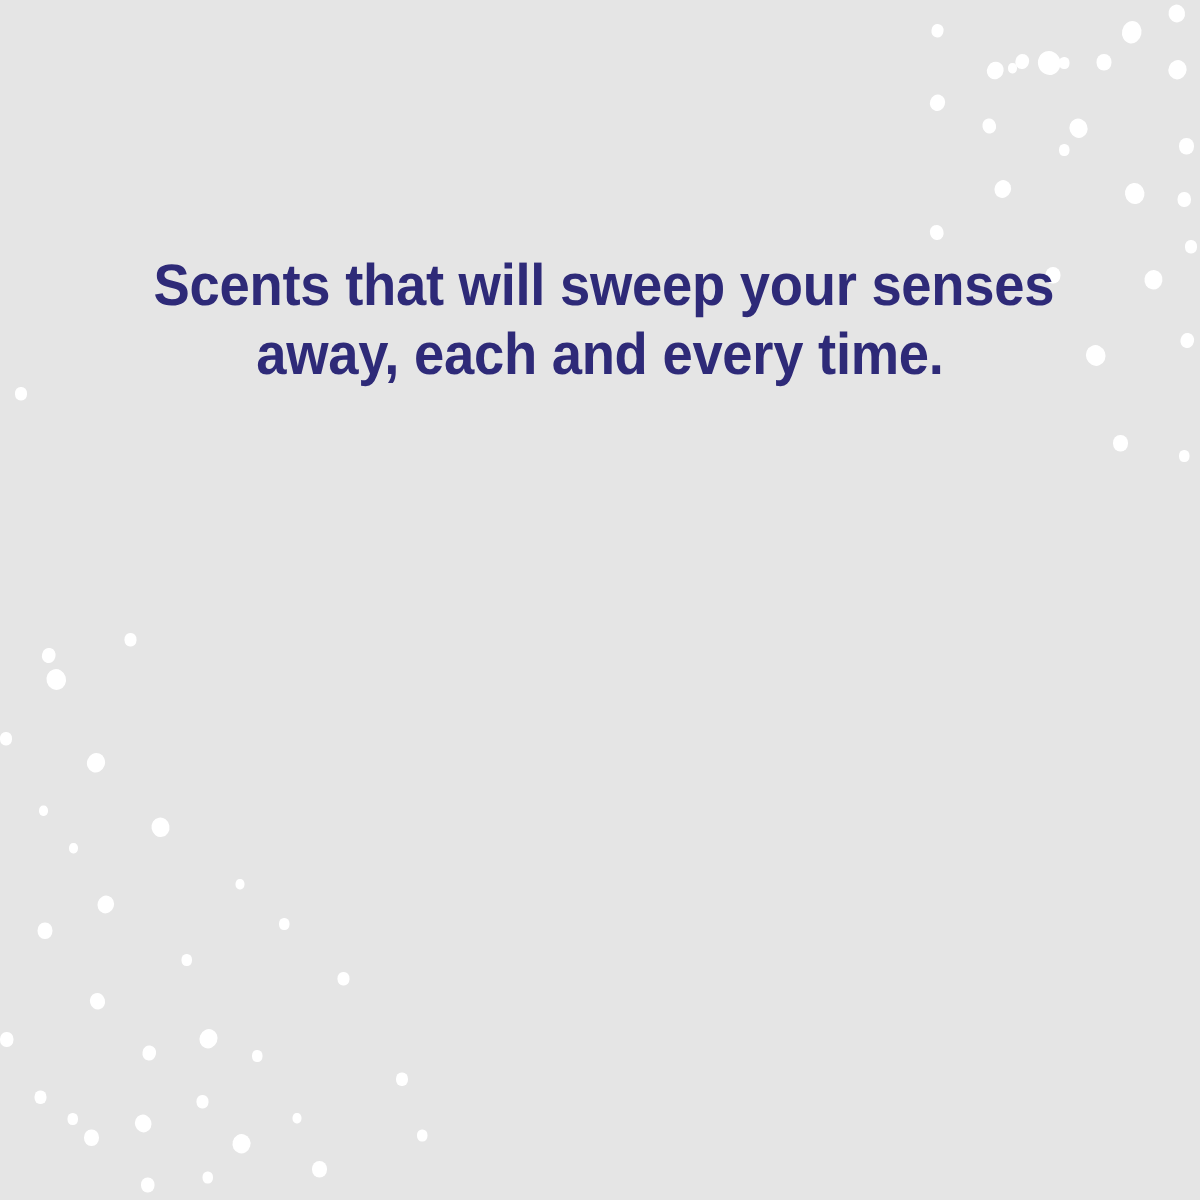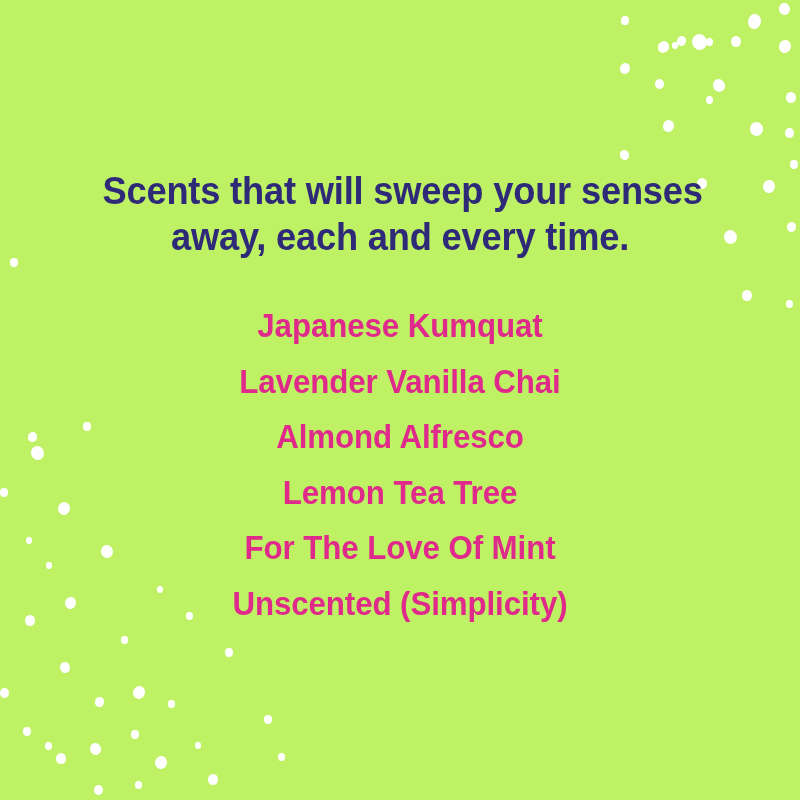--- a/index.html
+++ b/index.html
@@ -78,21 +78,21 @@
     font-size: 34px;
     line-height: 55.5px;
     letter-spacing: -0.1px;
     white-space: nowrap;
     transform: scaleX(0.92);
   }
 </style>
 </head>
 <body>
 
-<div id="poster" style="background: #bef264; text-decoration: underline;">
+<div id="poster" style="background: #e5e5e5; text-decoration: underline;">
 
   <div id="dot-layer">
       <span class="dot" style="left: 748px; top: 14px; width: 13px; height: 15px; background: rgb(255, 255, 255); border-radius: 52%; transform: rotate(12deg);"></span>
       <span class="dot" style="left: 692px; top: 34px; width: 15px; height: 16px; background: rgb(255, 255, 255); border-radius: 55%; transform: rotate(-18deg);"></span>
       <span class="dot" style="left: 779px; top: 40px; width: 12px; height: 13px; background: rgb(255, 255, 255); border-radius: 50%; transform: rotate(25deg);"></span>
       <span class="dot" style="left: 731px; top: 36px; width: 10px; height: 11px; background: rgb(255, 255, 255); border-radius: 48%;"></span>
       <span class="dot" style="left: 621px; top: 16px; width: 8px; height: 9px; background: rgb(255, 255, 255); border-radius: 46%; transform: rotate(8deg);"></span>
       <span class="dot" style="left: 706px; top: 38px; width: 7px; height: 8px; background: rgb(255, 255, 255); border-radius: 46%;"></span>
       <span class="dot" style="left: 779px; top: 3px; width: 11px; height: 12px; background: rgb(255, 255, 255); border-radius: 50%; transform: rotate(-10deg);"></span>
       <span class="dot" style="left: 672px; top: 42px; width: 6px; height: 7px; background: rgb(255, 255, 255); border-radius: 45%;"></span>
@@ -148,23 +148,15 @@
       <span class="dot" style="left: 157px; top: 586px; width: 6px; height: 7px; background: rgb(255, 255, 255); border-radius: 45%;"></span>
     </div>
 
   <div id="content">
 
     <h1 id="headline" style="color: rgb(46, 42, 120);">
       <span class="headline-line">Scents that will sweep your senses</span>
       <span class="headline-line">away, each and every time.</span>
     </h1>
 
-    <ul id="scent-list">
-      <li style="color: rgb(224, 42, 139);">Japanese Kumquat</li>
-      <li style="color: rgb(224, 42, 139);">Lavender Vanilla Chai</li>
-      <li style="color: rgb(224, 42, 139);">Almond Alfresco</li>
-      <li style="color: rgb(224, 42, 139);">Lemon Tea Tree</li>
-      <li style="color: rgb(224, 42, 139);">For The Love Of Mint</li>
-      <li style="color: rgb(224, 42, 139);">Unscented (Simplicity)</li>
-    </ul>
 
   </div>
 </div>
 
 </body></html>

